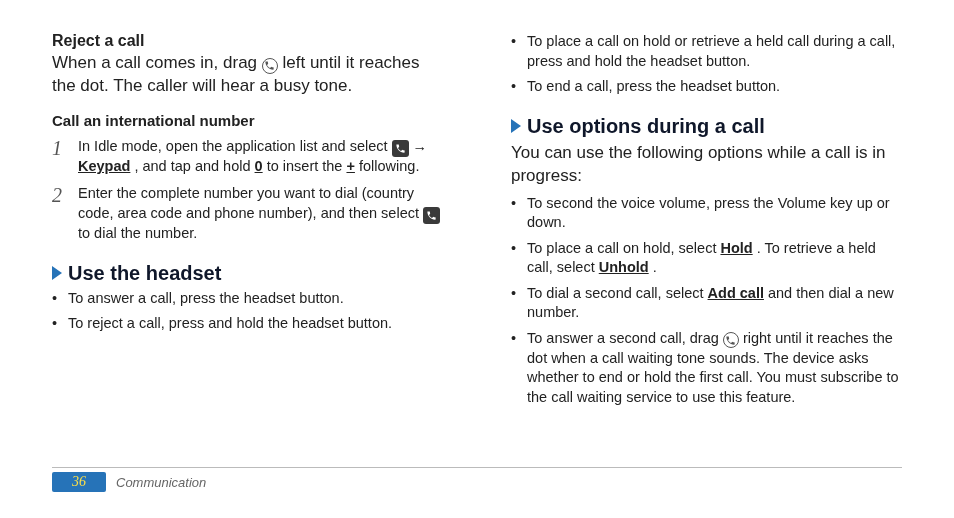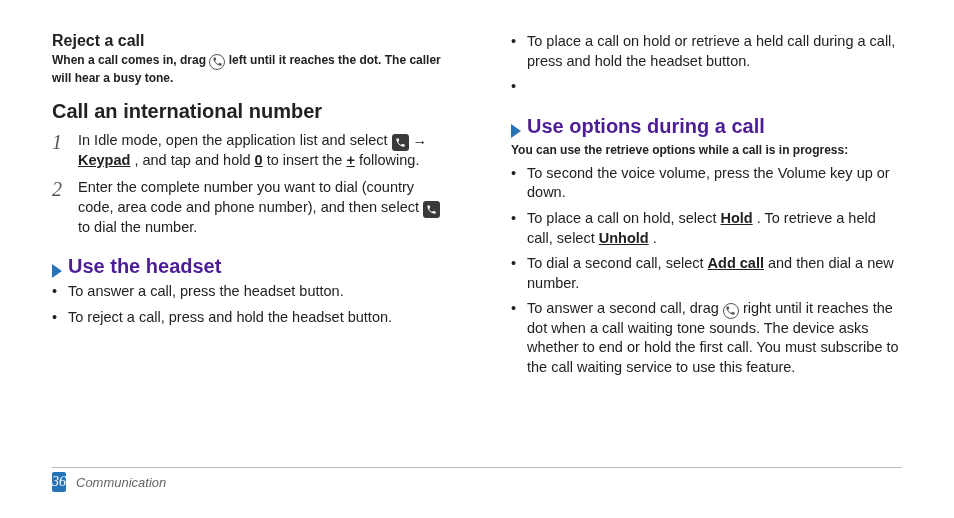--- a/index.html
+++ b/index.html
@@ -19,39 +19,38 @@
   .col {
     flex: 1;
     min-width: 0;
   }
   .h-reject {
     font-size: 16px;
     font-weight: 700;
     margin-bottom: 2px;
   }
   .para {
-    font-size: 12px;
+    font-size: 17px;
     line-height: 1.35;
     margin-bottom: 10px;
-    font-weight: bold;
   }
   .h-sub {
-    font-size: 20px;
+    font-size: 15px;
     font-weight: 700;
     margin-top: 14px;
     margin-bottom: 8px;
   }
   .h-section {
     font-size: 20px;
     font-weight: 700;
-    color: #4c1d95;
+    color: #0f172a;
     margin-top: 18px;
     margin-bottom: 4px;
     display: flex;
-    align-items: flex-end;
+    align-items: center;
     gap: 6px;
   }
   .chev {
     display: inline-block;
     width: 0; height: 0;
     border-top: 7px solid transparent;
     border-bottom: 7px solid transparent;
     border-left: 10px solid #2673b8;
   }
   .numlist { list-style: none; padding: 0; }
@@ -116,25 +115,25 @@
   .footer-line {
     position: absolute;
     left: 52px;
     right: 52px;
     bottom: 50px;
     height: 1px;
     background: #bbb;
   }
   .pagebox {
     background: #2673b8;
-    color: #ffffff;
+    color: #fde047;
     font-style: italic;
     font-family: Georgia, serif;
     font-size: 14px;
-    padding: 2px 0;
+    padding: 2px 20px;
     border-radius: 2px;
   }
 </style>
 </head>
 <body>
 
 <div class="cols">
 
   <div class="col">
     <div class="h-reject">Reject a call</div>
@@ -200,28 +199,29 @@
   </div>
 
   <div class="col">
     <ul class="bullets">
       <li>
           <span class="dot">•</span>
           <span>To place a call on hold or retrieve a held call during a call, press and hold the headset button.</span>
         </li>
       <li>
           <span class="dot">•</span>
+          <span>To end a call, press the headset button.</span>
         </li>
     </ul>
 
     <div class="h-section">
       <span class="chev"></span>
       <span>Use options during a call</span>
     </div>
-    <div class="para" style="margin-bottom:6px">You can use the retrieve options while a call is in progress:</div>
+    <div class="para" style="margin-bottom:6px">You can use the following options while a call is in progress:</div>
 
     <ul class="bullets">
       <li>
           <span class="dot">•</span>
           <span>To second the voice volume, press the Volume key up or down.</span>
         </li>
       <li>
           <span class="dot">•</span>
         <span>
           <span>To place a call on hold, select </span>

